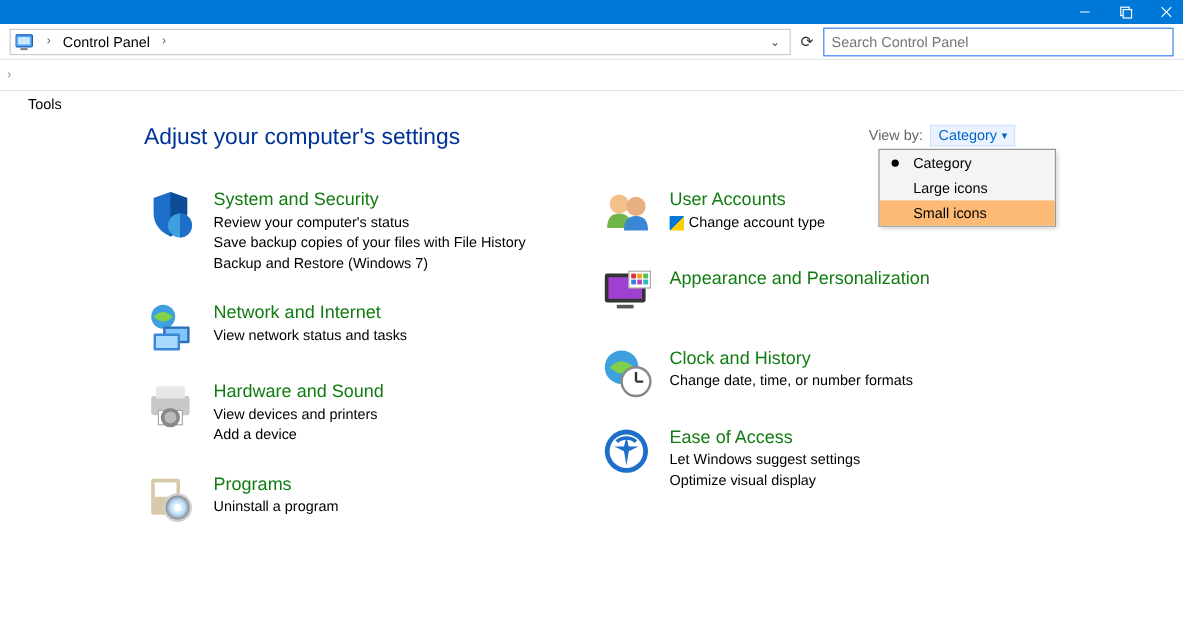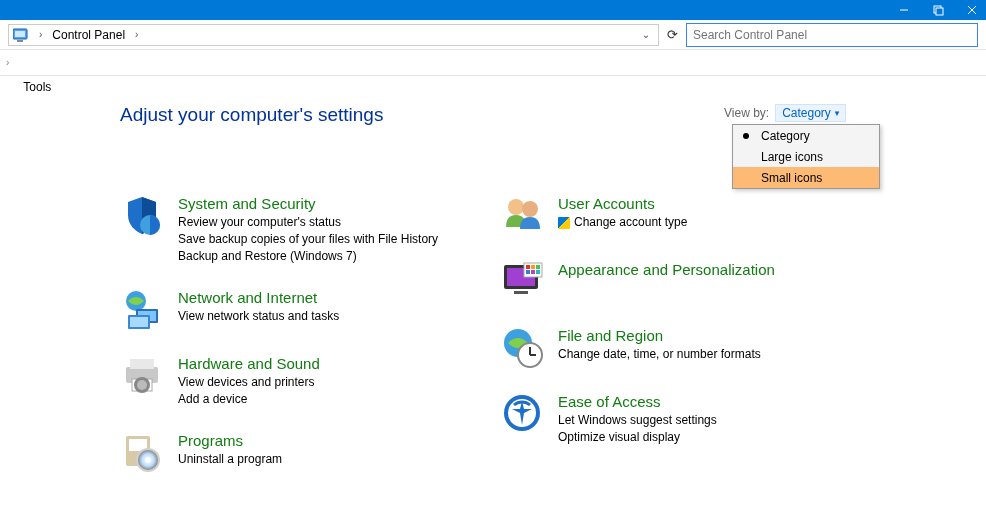--- a/index.html
+++ b/index.html
@@ -32,21 +32,21 @@
 .viewby-label { color: #666; margin-right: 6px; }
 .viewby-btn { border: 1px solid #cfe4fb; background: #eaf3ff; padding: 1px 6px; color: #0066cc; display: flex; align-items: center; gap: 4px; }
 .viewby-btn .arrow { color: #0066cc; font-size: 9px; }
 
 .view-dropdown { position: absolute; top: 48px; left: 732px; width: 148px; border: 1px solid #999; background: #f4f4f4; box-shadow: 2px 2px 4px rgba(0,0,0,0.2); }
 .view-dropdown .opt { height: 21px; display: flex; align-items: center; padding-left: 28px; font-size: 12px; position: relative; }
 .view-dropdown .opt.sel::before { content: ""; position: absolute; left: 10px; width: 6px; height: 6px; background: #000; border-radius: 50%; }
 .view-dropdown .opt.hover { background: #fdba74; }
 
 .cols { display: flex; gap: 40px; }
-.col { width: 340px; margin-top: 37px; }
+.col { width: 340px; }
 .cat { display: flex; gap: 14px; margin-bottom: 22px; }
 .caticon { width: 44px; height: 44px; flex-shrink: 0; display: flex; align-items: center; justify-content: center; }
 .cattext { padding-top: 2px; }
 .cattitle { color: #117c11; font-size: 15px; font-weight: 400; margin-bottom: 2px; }
 .catlink { color: #000000; font-size: 12px; line-height: 17px; display: flex; align-items: center; gap: 4px; }
 .catlink.shield::before { content: ""; width: 12px; height: 12px; background: linear-gradient(135deg, #0078d7 0 50%, #ffcc00 50% 100%); border-radius: 1px; display: inline-block; }
 
 svg { display: block; }
 </style>
 </head>
@@ -238,21 +238,21 @@
         <div class="caticon">
           <svg width="44" height="44">
               <circle cx="18" cy="18" r="14" fill="#3fa0e0"></circle>
               <path d="M8 18 Q18 8 28 18 Q18 28 8 18" fill="#7fd04a"></path>
               <circle cx="30" cy="30" r="12" fill="#fff" stroke="#888" stroke-width="2"></circle>
               <line x1="30" y1="30" x2="30" y2="22" stroke="#333" stroke-width="2"></line>
               <line x1="30" y1="30" x2="36" y2="30" stroke="#333" stroke-width="2"></line>
             </svg>
         </div>
         <div class="cattext">
-          <div class="cattitle">File and Region</div>
+          <div class="cattitle">Clock and History</div>
           <div class="catlink">Change date, time, or number formats</div>
         </div>
       </div>
 
       <div class="cat">
         <div class="caticon">
           <svg width="44" height="44">
               <circle cx="22" cy="22" r="18" fill="#1e6fc9"></circle>
               <circle cx="22" cy="22" r="14" fill="#fff"></circle>
               <path d="M22 10 L24 18 L32 18 L24 22 L22 34 L20 22 L12 18 L20 18 Z" fill="#1e6fc9"></path>

